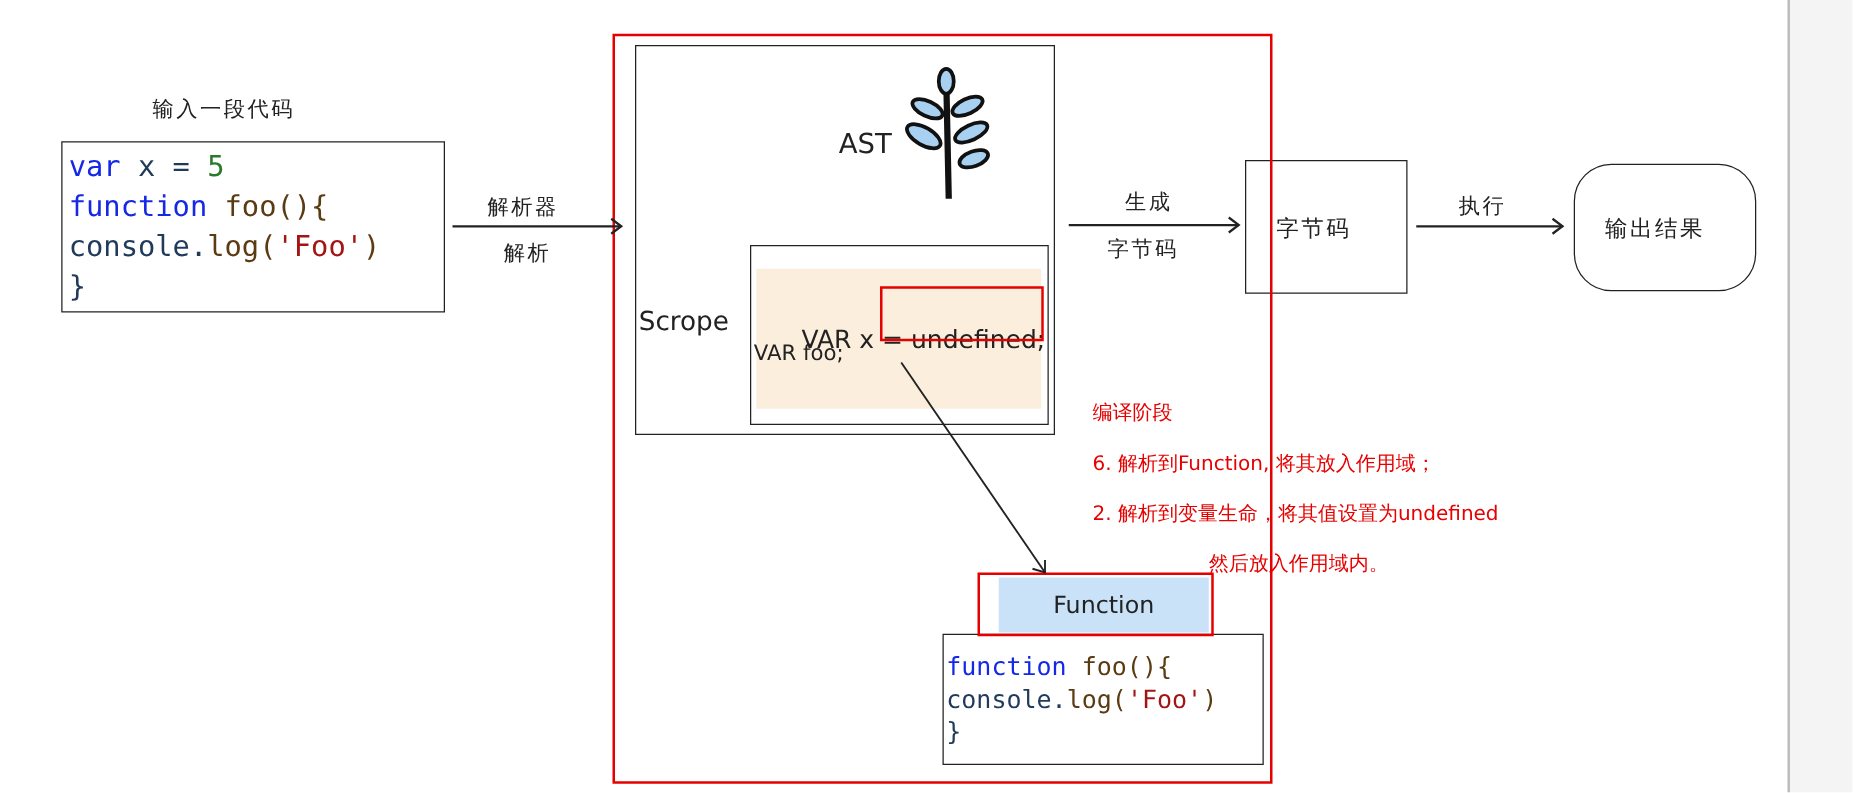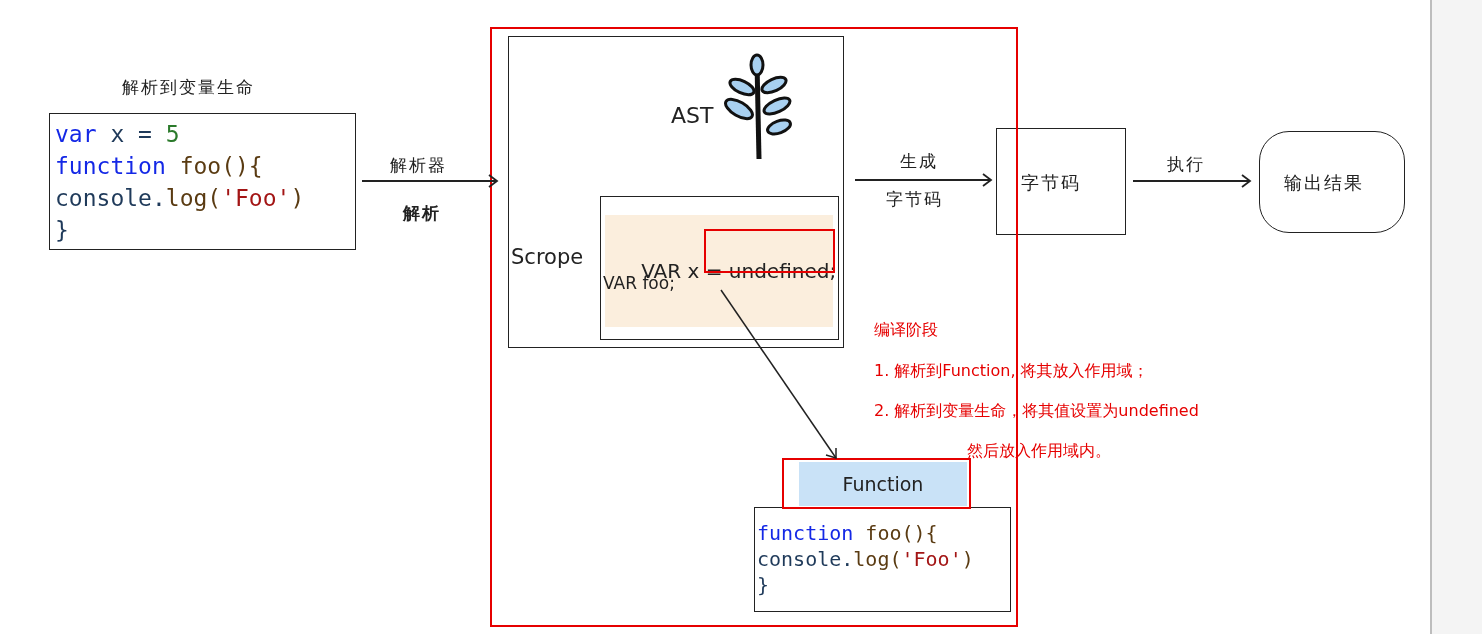--- a/index.html
+++ b/index.html
@@ -23,27 +23,27 @@
   .str { color: #a31515; }
   .hand { font-family: "DejaVu Sans", sans-serif; color: #222; }
   .label-cn { font-size: 17px; color: #222; letter-spacing: 2px; }
   .red-box { position: absolute; border: 2px solid #e60000; box-sizing: border-box; }
   .annot { position: absolute; color: #e60000; font-family: "DejaVu Sans", sans-serif; font-size: 16px; white-space: pre; }
   svg.overlay { position: absolute; left: 0; top: 0; }
 </style>
 </head>
 <body>
 
-<div class="abs hand label-cn" style="left:122px; top:76px;">解析到变量生命</div>
+<div class="abs hand label-cn" style="left:122px; top:76px;">输入一段代码</div>
 <div class="sketch-box" style="left:49px; top:113px; width:307px; height:137px;padding-left:25px;">
   <div class="code" style="position:absolute; left:5px; top:4px; font-size:23px; line-height:32px;"><div><span class="kw">var</span><span class="plain"> x = </span><span class="num">5</span></div><div><span class="kw">function</span><span class="fn"> foo(){</span></div><div><span class="plain">console.</span><span class="fn">log(</span><span class="str">'Foo'</span><span class="fn">)</span></div><div><span class="plain">}</span></div></div>
 </div>
 
 <div class="abs hand label-cn" style="left:390px; top:154px;">解析器</div>
-<div class="abs hand label-cn" style="left:403px; top:202px;font-weight:bold;">解析</div>
+<div class="abs hand label-cn" style="left:403px; top:191px;">解析</div>
 
 <div class="sketch-box" style="left:508px; top:36px; width:336px; height:312px;">
   <div class="abs" style="left:162px; top:66px; font-size:22px; color:#222;">AST</div>
   <div class="abs" style="left:215px; top:14px; width:70px; height:110px;">
     <svg width="70" height="110" viewBox="0 0 70 110">
       <path d="M33 12 L35 108" stroke="#111" stroke-width="5" fill="none"></path>
       <g stroke="#111" stroke-width="3" fill="#a8d0f0">
         <ellipse cx="33" cy="14" rx="6" ry="10"></ellipse>
         <ellipse cx="18" cy="36" rx="13" ry="6" transform="rotate(25 18 36)"></ellipse>
         <ellipse cx="50" cy="34" rx="13" ry="6" transform="rotate(-25 50 34)"></ellipse>
@@ -81,21 +81,21 @@
 </div>
 <div class="sketch-box" style="left:754px; top:507px; width:257px; height:105px;">
   <div class="code" style="position:absolute; left:2px; top:12px; font-size:20px; line-height:26px;"><div><span class="kw">function</span><span class="fn"> foo(){</span></div><div><span class="plain">console.</span><span class="fn">log(</span><span class="str">'Foo'</span><span class="fn">)</span></div><div><span class="plain">}</span></div></div>
 </div>
 
 <div class="red-box" style="left:490px; top:27px; width:528px; height:600px;"></div>
 <div class="red-box" style="left:704px; top:229px; width:131px; height:44px;"></div>
 <div class="red-box" style="left:782px; top:458px; width:189px; height:51px;"></div>
 
 <div class="annot" style="left:874px; top:320px;">编译阶段</div>
-<div class="annot" style="left:874px; top:361px;">1. 解析到Function, 将其放入作用域；</div>
+<div class="annot" style="left:874px; top:361px;">6. 解析到Function, 将其放入作用域；</div>
 <div class="annot" style="left:874px; top:401px;">2. 解析到变量生命，将其值设置为undefined</div>
 <div class="annot" style="left:967px; top:441px;">然后放入作用域内。</div>
 
 <svg class="overlay" width="1482" height="634">
   <g stroke="#222" stroke-width="1.8" fill="none">
     <g>
       <line x1="362" y1="181" x2="497" y2="181"></line>
       <polyline points="489,175 497,181 489,187"></polyline>
     </g>
     <g>

